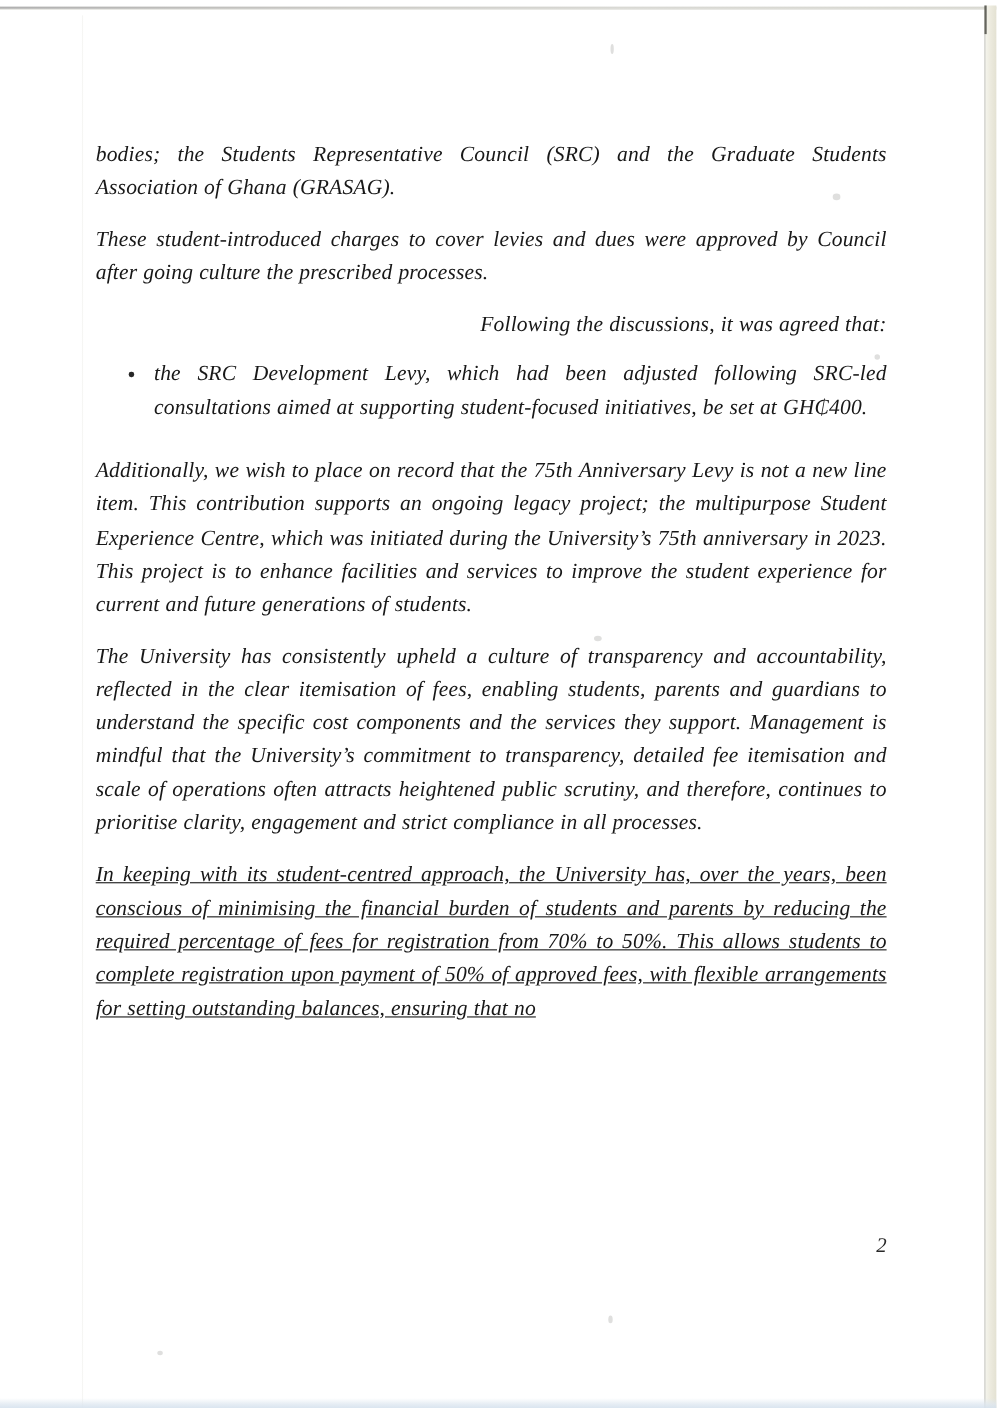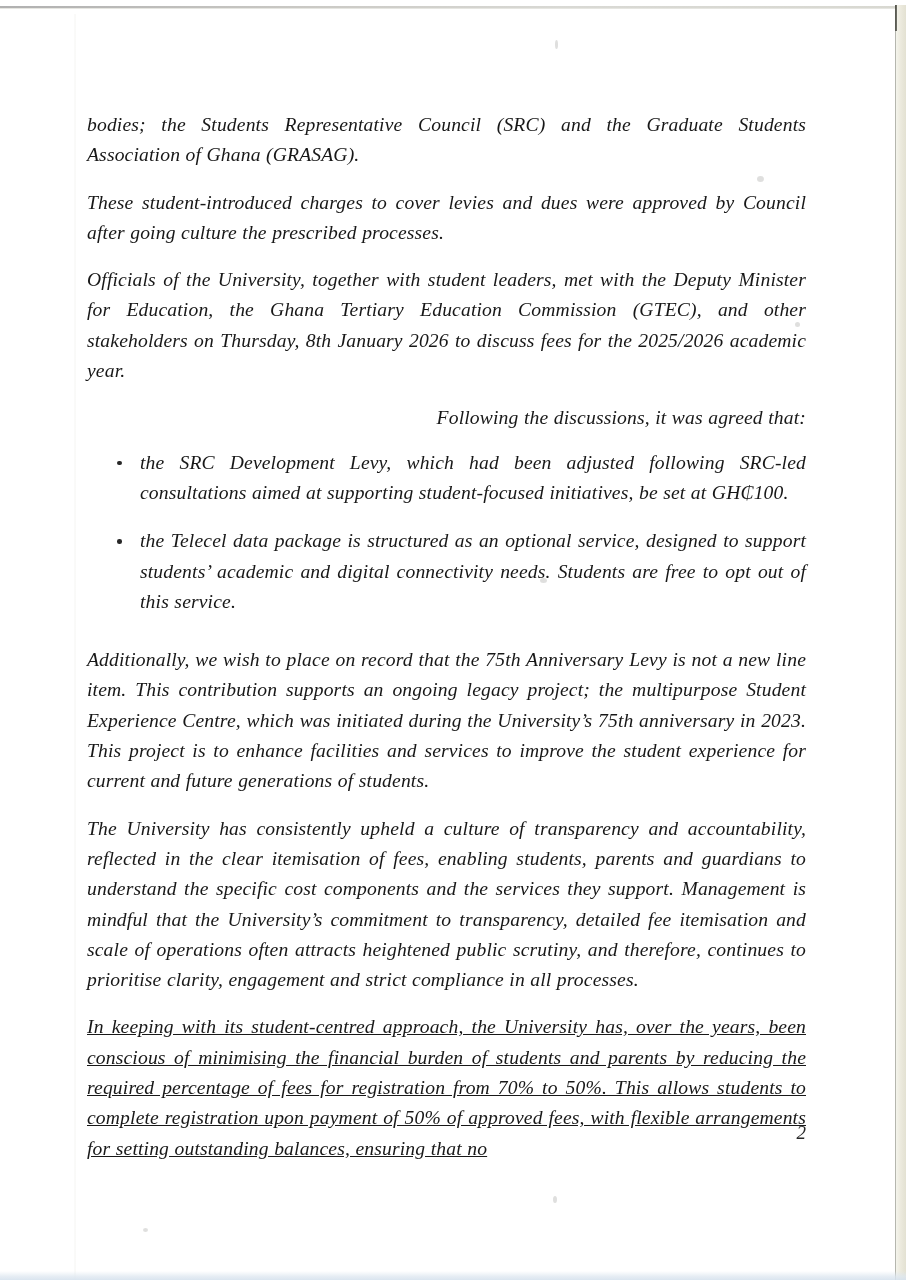--- a/index.html
+++ b/index.html
@@ -103,21 +103,21 @@
   .speck {
     position: absolute;
     background: rgba(150,150,145,0.30);
     border-radius: 50%;
   }
 
   
   .doc-body {
     position: absolute;
     left: 87px;
-    top: 110px;
+    top: 126px;
     width: 719px;
   }
 
   .para {
     font-size: 19.6px;
     line-height: 30.3px;
     font-style: italic;
     color: #1b1b1b;
     text-align: justify;
     text-justify: inter-word;
@@ -201,32 +201,27 @@
   <div class="speck" style="left:540px; top:578px; width:7px; height:5px;"></div>
   <div class="speck" style="left:553px; top:1196px; width:4px; height:7px;"></div>
   <div class="speck" style="left:143px; top:1228px; width:5px; height:4px;"></div>
 
   <div class="doc-body">
 
     <p class="para">bodies; the Students Representative Council (SRC) and the Graduate Students Association of Ghana (GRASAG).</p>
 
     <p class="para">These student-introduced charges to cover levies and dues were approved by Council after going culture the prescribed processes.</p>
 
-    <p class="para">Officials of the University, together with student leaders, met with the Deputy Minister for Education, the Ghana Tertiary Education Commission (GTEC), and other stakeholders on Thursday, 8th January 2026 to discuss fees for the 2025/2026 academic year.</p>
 
     <p class="para para-lead-in">Following the discussions, it was agreed that:</p>
 
     <ul class="bullet-list">
       <li class="bullet-item">
         <span class="bullet-marker"></span>
-        <span>the SRC Development Levy, which had been adjusted following SRC-led consultations aimed at supporting student-focused initiatives, be set at GH₵100.</span>
-      </li>
-      <li class="bullet-item">
-        <span class="bullet-marker"></span>
-        <span>the Telecel data package is structured as an optional service, designed to support students’ academic and digital connectivity needs. Students are free to opt out of this service.</span>
+        <span>the SRC Development Levy, which had been adjusted following SRC-led consultations aimed at supporting student-focused initiatives, be set at GH₵400.</span>
       </li>
     </ul>
 
     <p class="para para-gap-above">Additionally, we wish to place on record that the 75th Anniversary Levy is not a new line item. This contribution supports an ongoing legacy project; the multipurpose Student Experience Centre, which was initiated during the University’s 75th anniversary in 2023. This project is to enhance facilities and services to improve the student experience for current and future generations of students.</p>
 
     <p class="para">The University has consistently upheld a culture of transparency and accountability, reflected in the clear itemisation of fees, enabling students, parents and guardians to understand the specific cost components and the services they support. Management is mindful that the University’s commitment to transparency, detailed fee itemisation and scale of operations often attracts heightened public scrutiny, and therefore, continues to prioritise clarity, engagement and strict compliance in all processes.</p>
 
     <p class="para">In keeping with its student-centred approach, the University has, over the years, been conscious of minimising the financial burden of students and parents by reducing the required percentage of fees for registration from 70% to 50%. This allows students to complete registration upon payment of 50% of approved fees, with flexible arrangements for setting outstanding balances, ensuring that no</p>
 
   </div>

